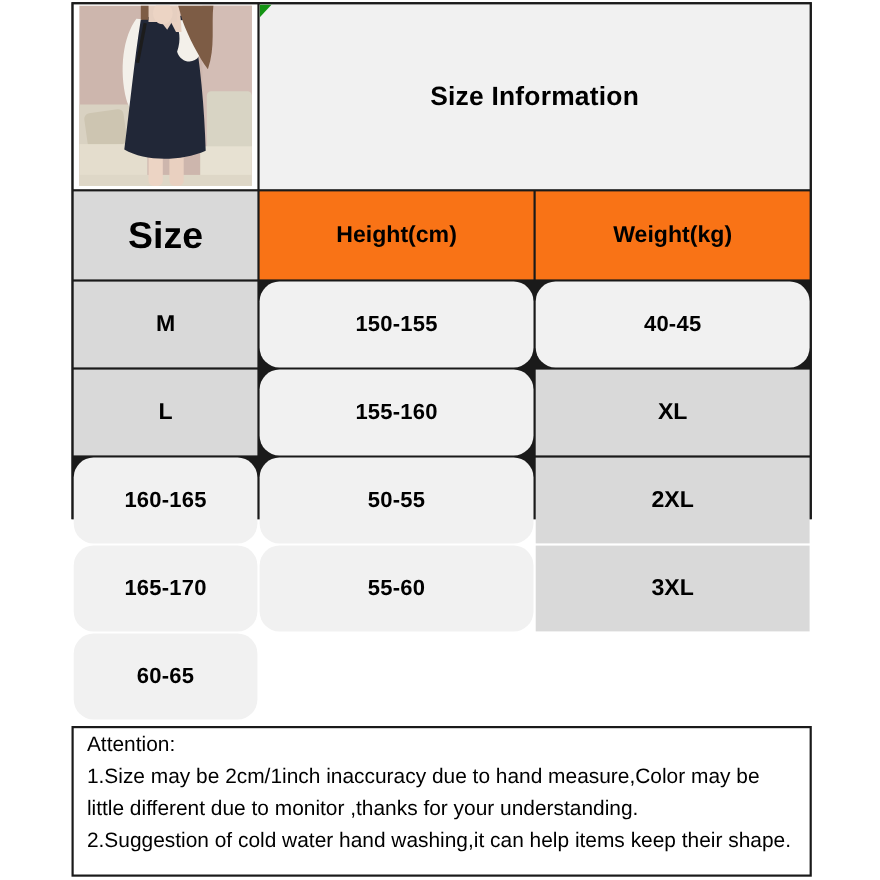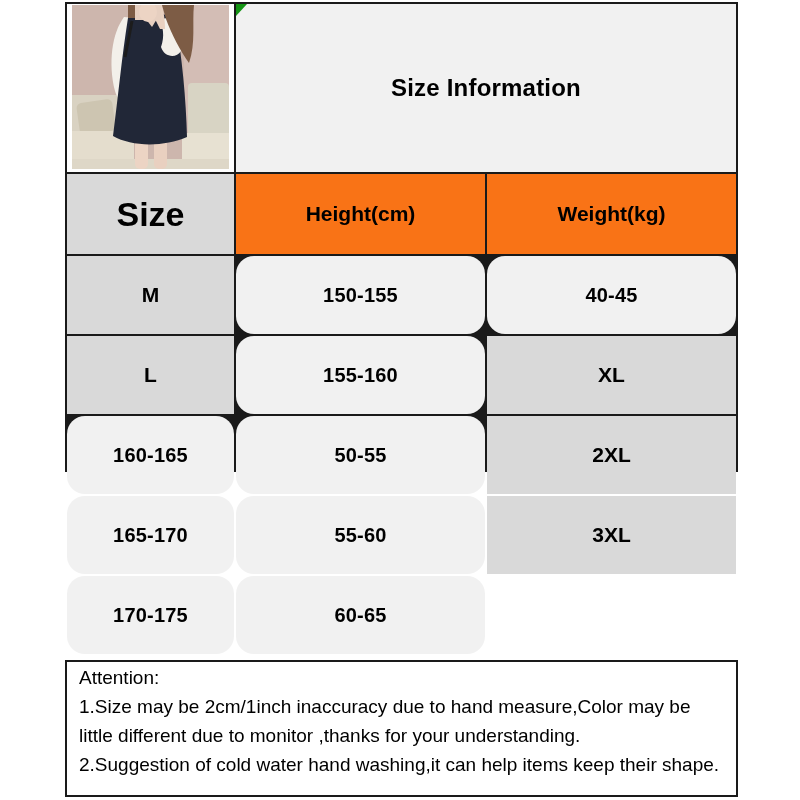--- a/index.html
+++ b/index.html
@@ -85,21 +85,20 @@
 
   <div class="cell rowlab">XL</div>
   <div class="cell val">160-165</div>
   <div class="cell val">50-55</div>
 
   <div class="cell rowlab">2XL</div>
   <div class="cell val">165-170</div>
   <div class="cell val">55-60</div>
 
   <div class="cell rowlab">3XL</div>
-  <div class="cell val">170-175</div>
   <div class="cell val">60-65</div>
 
 </div>
 
 <div class="attention">
   <p>Attention:</p>
   <p>1.Size may be 2cm/1inch inaccuracy due to hand measure,Color may be little different due to monitor ,thanks for your understanding.</p>
   <p>2.Suggestion of cold water hand washing,it can help items keep their shape.</p>
 </div>
 

